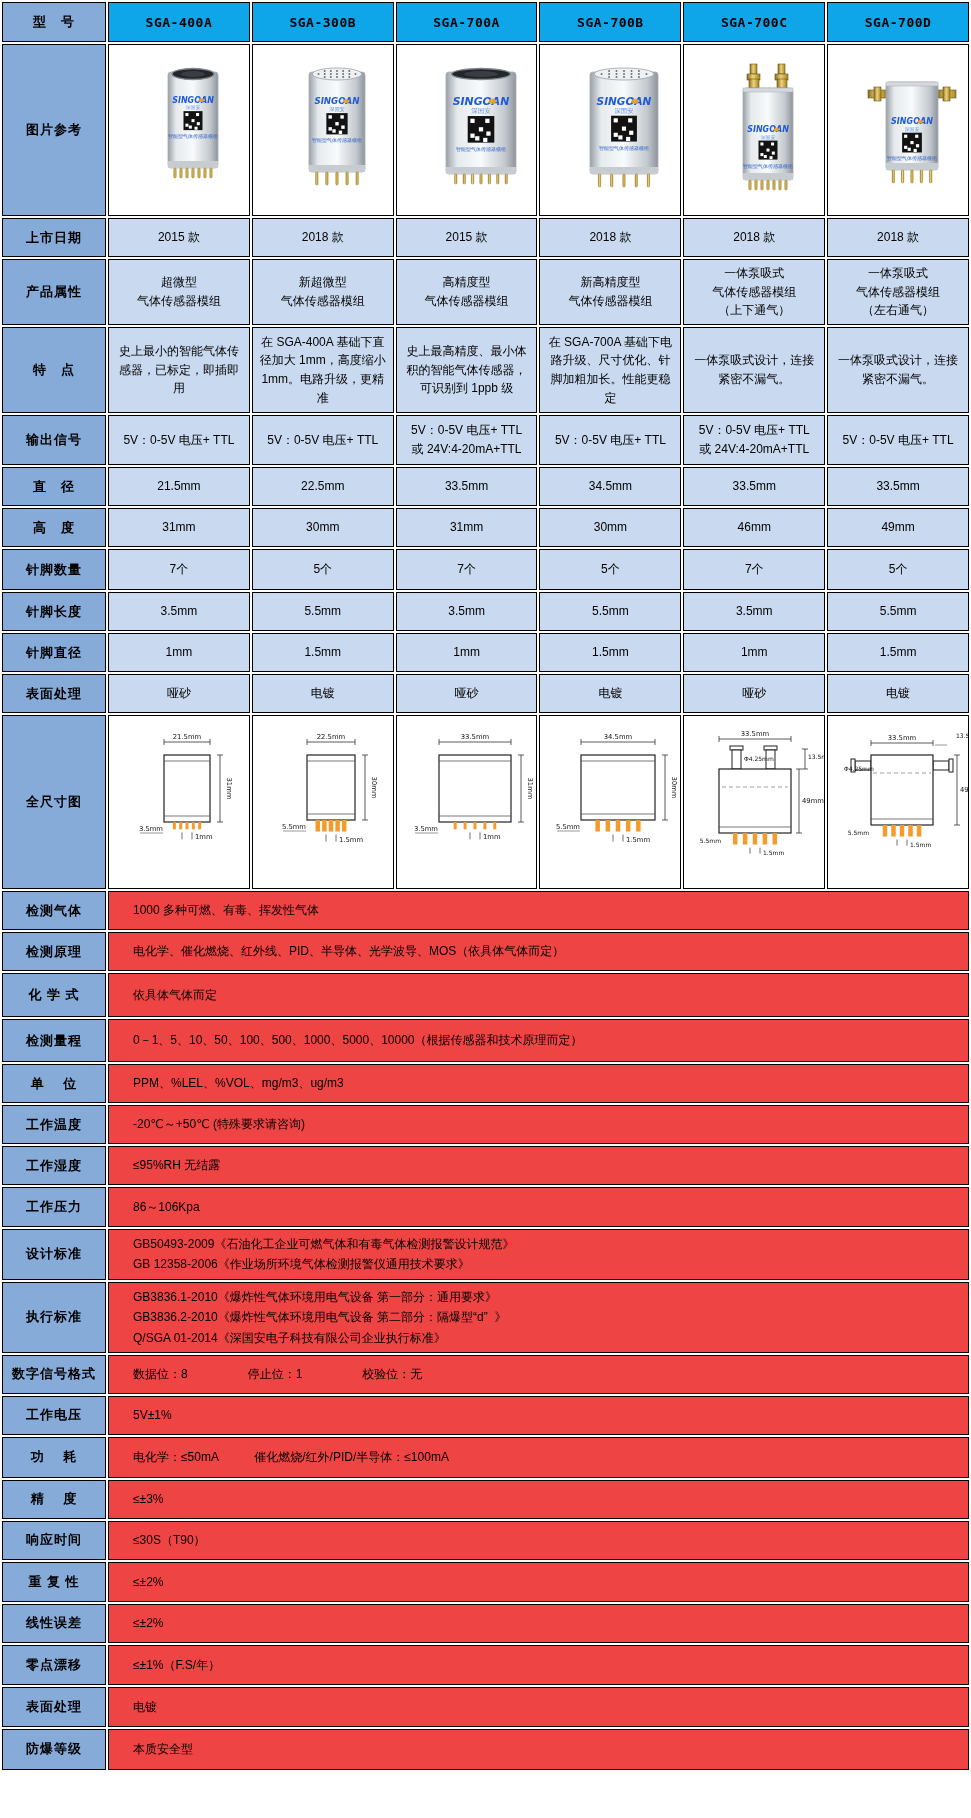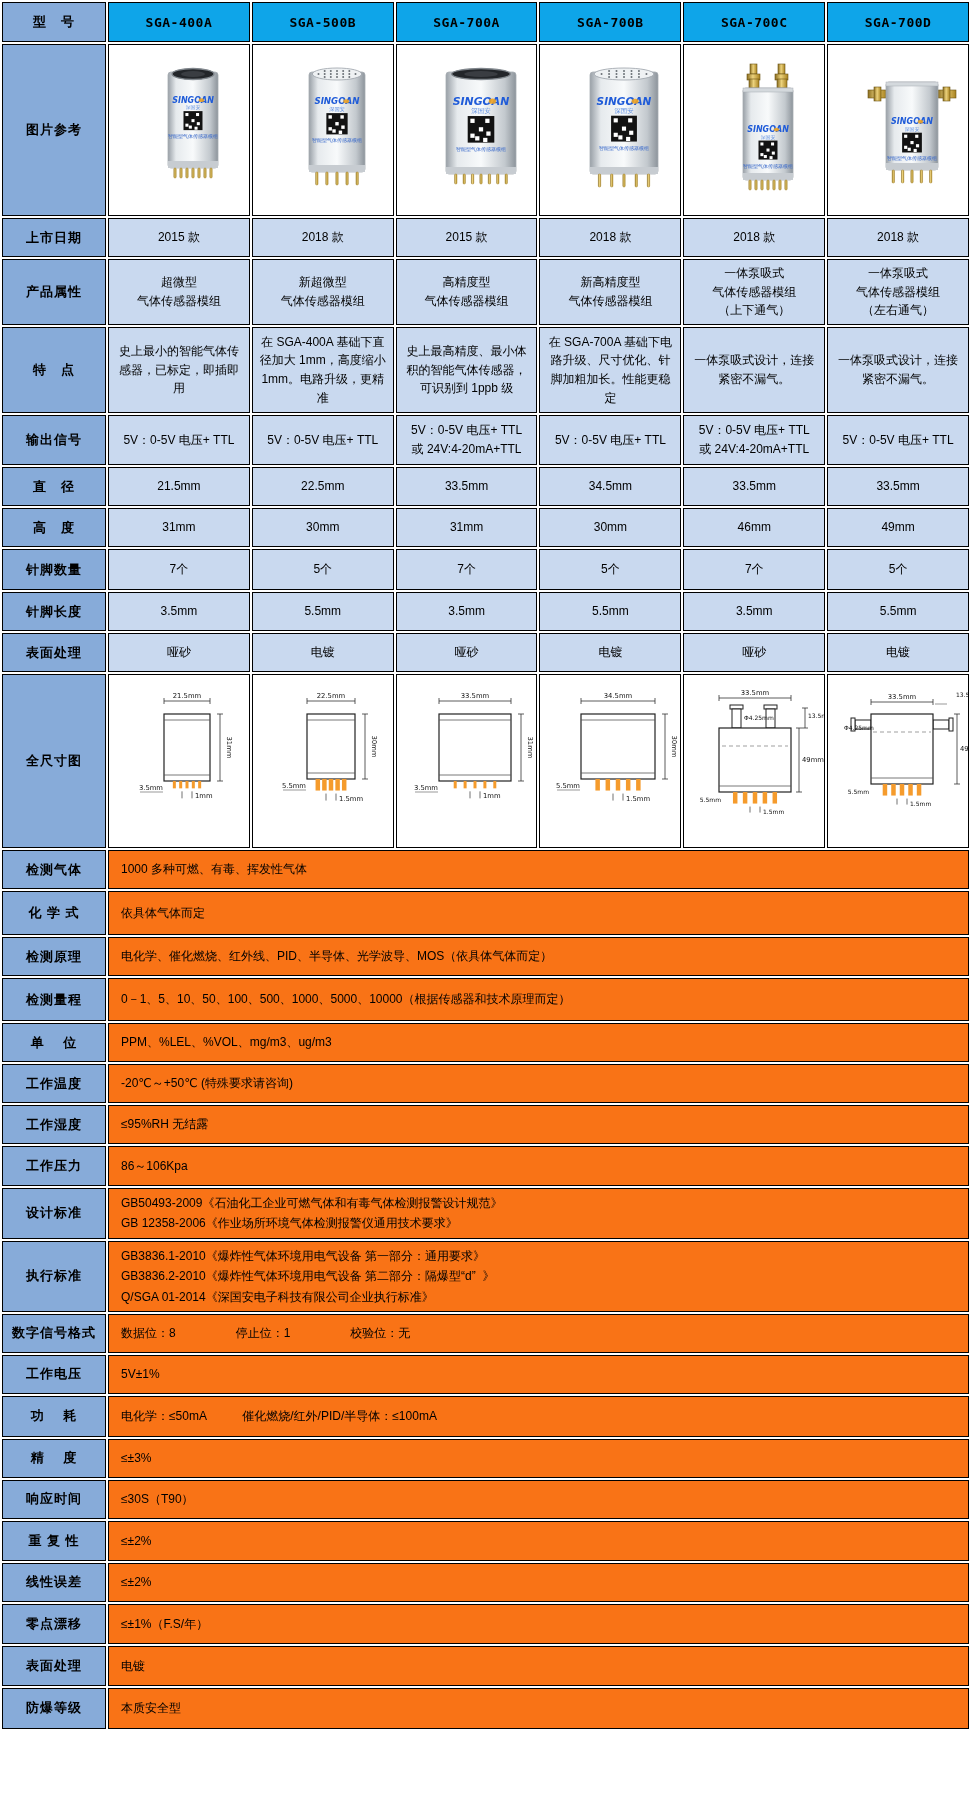--- a/index.html
+++ b/index.html
@@ -2,42 +2,42 @@
 <html><head>
 <meta charset="utf-8">
 <style>
   html,body{margin:0;padding:0;background:#ffffff;}
   body{width:971px;font-family:"Liberation Sans","DejaVu Sans",sans-serif;color:#000;}
   table.spec{width:971px;table-layout:fixed;border-collapse:separate;border-spacing:2px;background:#fff;}
   th,td{border:1px solid #000;overflow:hidden;vertical-align:middle;}
   th.lab{background:#87abd9;font-weight:bold;font-size:13px;text-align:center;padding:2px;letter-spacing:1px;}
   th.mh{background:#0ea5e9;font-weight:bold;font-size:13px;text-align:center;font-family:"DejaVu Sans Mono","Liberation Mono",monospace;letter-spacing:.5px;}
   td.val{background:#c9d9ef;font-size:12px;text-align:center;white-space:pre-wrap;line-height:1.55;padding:3px 6px;}
-  td.full{background:#f97316;font-size:12px;text-align:left;white-space:pre-wrap;line-height:1.7;padding:4px 12px;}
+  td.full{background:#ef4444;font-size:12px;text-align:left;white-space:pre-wrap;line-height:1.7;padding:4px 24px;}
   td.ph{background:#ffffff;padding:13px;text-align:center;}
   svg{font-family:"DejaVu Sans","Liberation Sans",sans-serif;display:block;margin:0 auto;}
 </style>
 </head>
 <body>
 
 <table class="spec">
   <colgroup>
     <col style="width:104px">
     <col>
       <col>
       <col>
       <col>
       <col>
       <col>
   </colgroup>
   <tbody id="tb">
       <tr>
         <th class="lab" style="height:34px">型　号</th>
         <th class="mh">SGA-400A</th>
-        <th class="mh">SGA-500B</th>
+        <th class="mh">SGA-300B</th>
         <th class="mh">SGA-700A</th>
         <th class="mh">SGA-700B</th>
         <th class="mh">SGA-700C</th>
         <th class="mh">SGA-700D</th>
       </tr>
       <tr>
         <th class="lab" style="height:146px">图片参考</th>
         <td class="ph">
           <svg width="142" height="144" viewBox="0 0 142 144">
             <defs>
@@ -395,20 +395,29 @@
       <tr>
         <th class="lab" style="height:33px">针脚长度</th>
         <td class="val">3.5mm</td>
         <td class="val">5.5mm</td>
         <td class="val">3.5mm</td>
         <td class="val">5.5mm</td>
         <td class="val">3.5mm</td>
         <td class="val">5.5mm</td>
       </tr>
       <tr>
+        <th class="lab" style="height:33px">针脚直径</th>
+        <td class="val">1mm</td>
+        <td class="val">1.5mm</td>
+        <td class="val">1mm</td>
+        <td class="val">1.5mm</td>
+        <td class="val">1mm</td>
+        <td class="val">1.5mm</td>
+      </tr>
+      <tr>
         <th class="lab" style="height:33px">表面处理</th>
         <td class="val">哑砂</td>
         <td class="val">电镀</td>
         <td class="val">哑砂</td>
         <td class="val">电镀</td>
         <td class="val">哑砂</td>
         <td class="val">电镀</td>
       </tr>
       <tr>
         <th class="lab" style="height:148px">全尺寸图</th>
@@ -575,26 +584,26 @@
             <line x1="66" y1="110.55" x2="66" y2="116.55" stroke="#333" stroke-width="0.7"></line>
             <text x="69" y="117.55" font-size="6" fill="#111" text-anchor="start">1.5mm</text>
           </svg>
         </td>
       </tr>
       <tr>
         <th class="lab" style="height:33px">检测气体</th>
         <td class="full" colspan="6">1000 多种可燃、有毒、挥发性气体</td>
       </tr>
       <tr>
+        <th class="lab" style="height:33px">检测原理</th>
+        <td class="full" colspan="6">电化学、催化燃烧、红外线、PID、半导体、光学波导、MOS（依具体气体而定）</td>
+      </tr>
+      <tr>
         <th class="lab" style="height:38px">化 学 式</th>
         <td class="full" colspan="6">依具体气体而定</td>
-      </tr>
-      <tr>
-        <th class="lab" style="height:33px">检测原理</th>
-        <td class="full" colspan="6">电化学、催化燃烧、红外线、PID、半导体、光学波导、MOS（依具体气体而定）</td>
       </tr>
       <tr>
         <th class="lab" style="height:37px">检测量程</th>
         <td class="full" colspan="6">0－1、5、10、50、100、500、1000、5000、10000（根据传感器和技术原理而定）</td>
       </tr>
       <tr>
         <th class="lab" style="height:33px">单　 位</th>
         <td class="full" colspan="6">PPM、%LEL、%VOL、mg/m3、ug/m3</td>
       </tr>
       <tr>

